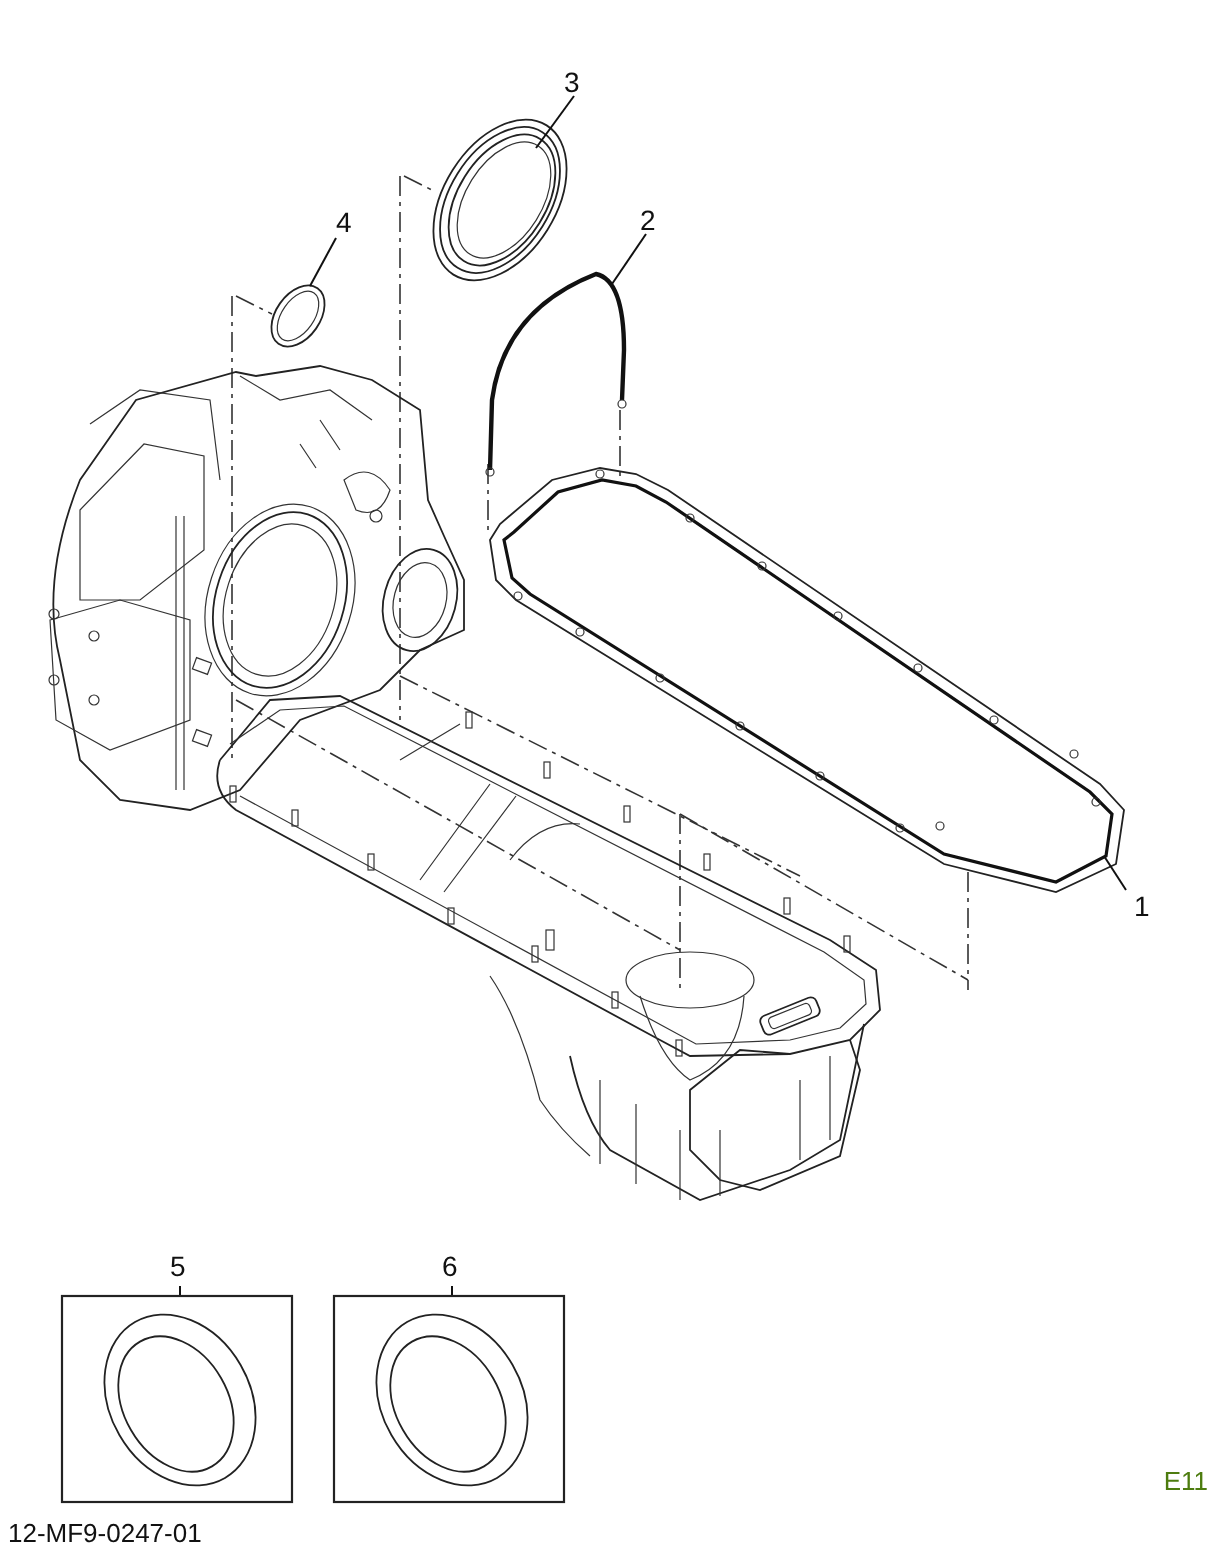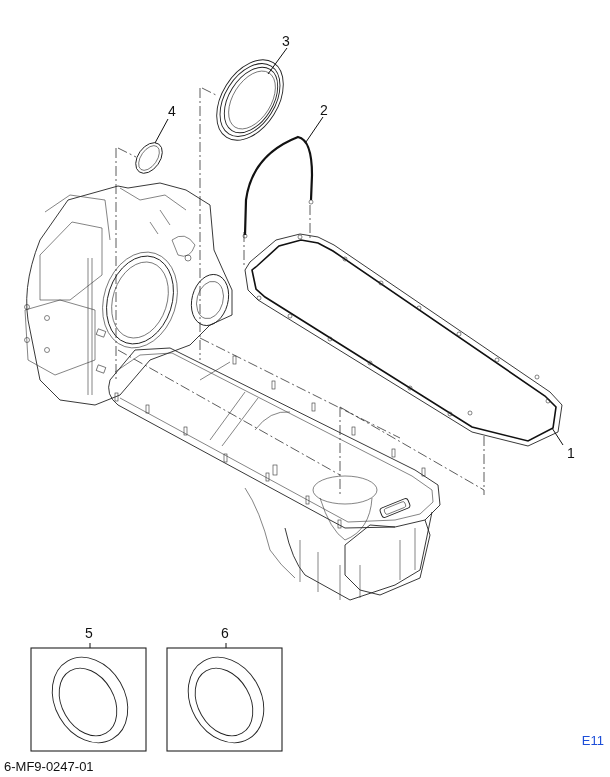--- a/index.html
+++ b/index.html
@@ -1,21 +1,21 @@
 <!DOCTYPE html>
 <html><head>
 <meta charset="utf-8">
 <style>
   html, body { margin: 0; padding: 0; background: #ffffff; }
   body { width: 610px; height: 777px; position: relative; overflow: hidden;
          font-family: "Liberation Sans", sans-serif; color: #111; }
   #diagram { position: absolute; left: 0; top: 0; width: 610px; height: 777px; }
   .callout { position: absolute; font-size: 14px; line-height: 14px; color: #111; }
   .footer-left { position: absolute; left: 4px; top: 759px; font-size: 13px; color: #111; }
-  .footer-right { position: absolute; right: 6px; top: 733px; font-size: 13px; color: #1d4ed8; }
+  .footer-right { position: absolute; right: 6px; top: 733px; font-size: 13px; color: #4d7c0f; }
   svg .ln { fill: none; stroke: #222; stroke-width: 0.9; }
   svg .thin { fill: none; stroke: #333; stroke-width: 0.6; }
   svg .thick { fill: none; stroke: #111; stroke-width: 2.2; }
   svg .dash { fill: none; stroke: #333; stroke-width: 0.8; stroke-dasharray: 10 3 2 3; }
   svg .box { fill: #fff; stroke: #222; stroke-width: 1.1; }
   svg .lead { stroke: #111; stroke-width: 1; }
 </style>
 </head>
 <body>
 
@@ -157,14 +157,14 @@
   </g>
 </svg>
 
 <div class="callout" style="left:282px; top:34px;">3</div>
 <div class="callout" style="left:320px; top:103px;">2</div>
 <div class="callout" style="left:168px; top:104px;">4</div>
 <div class="callout" style="left:567px; top:446px;">1</div>
 <div class="callout" style="left:85px; top:626px;">5</div>
 <div class="callout" style="left:221px; top:626px;">6</div>
 
-<div class="footer-left">6-MF9-0247-01</div>
+<div class="footer-left">12-MF9-0247-01</div>
 <div class="footer-right">E11</div>
 
 </body></html>

